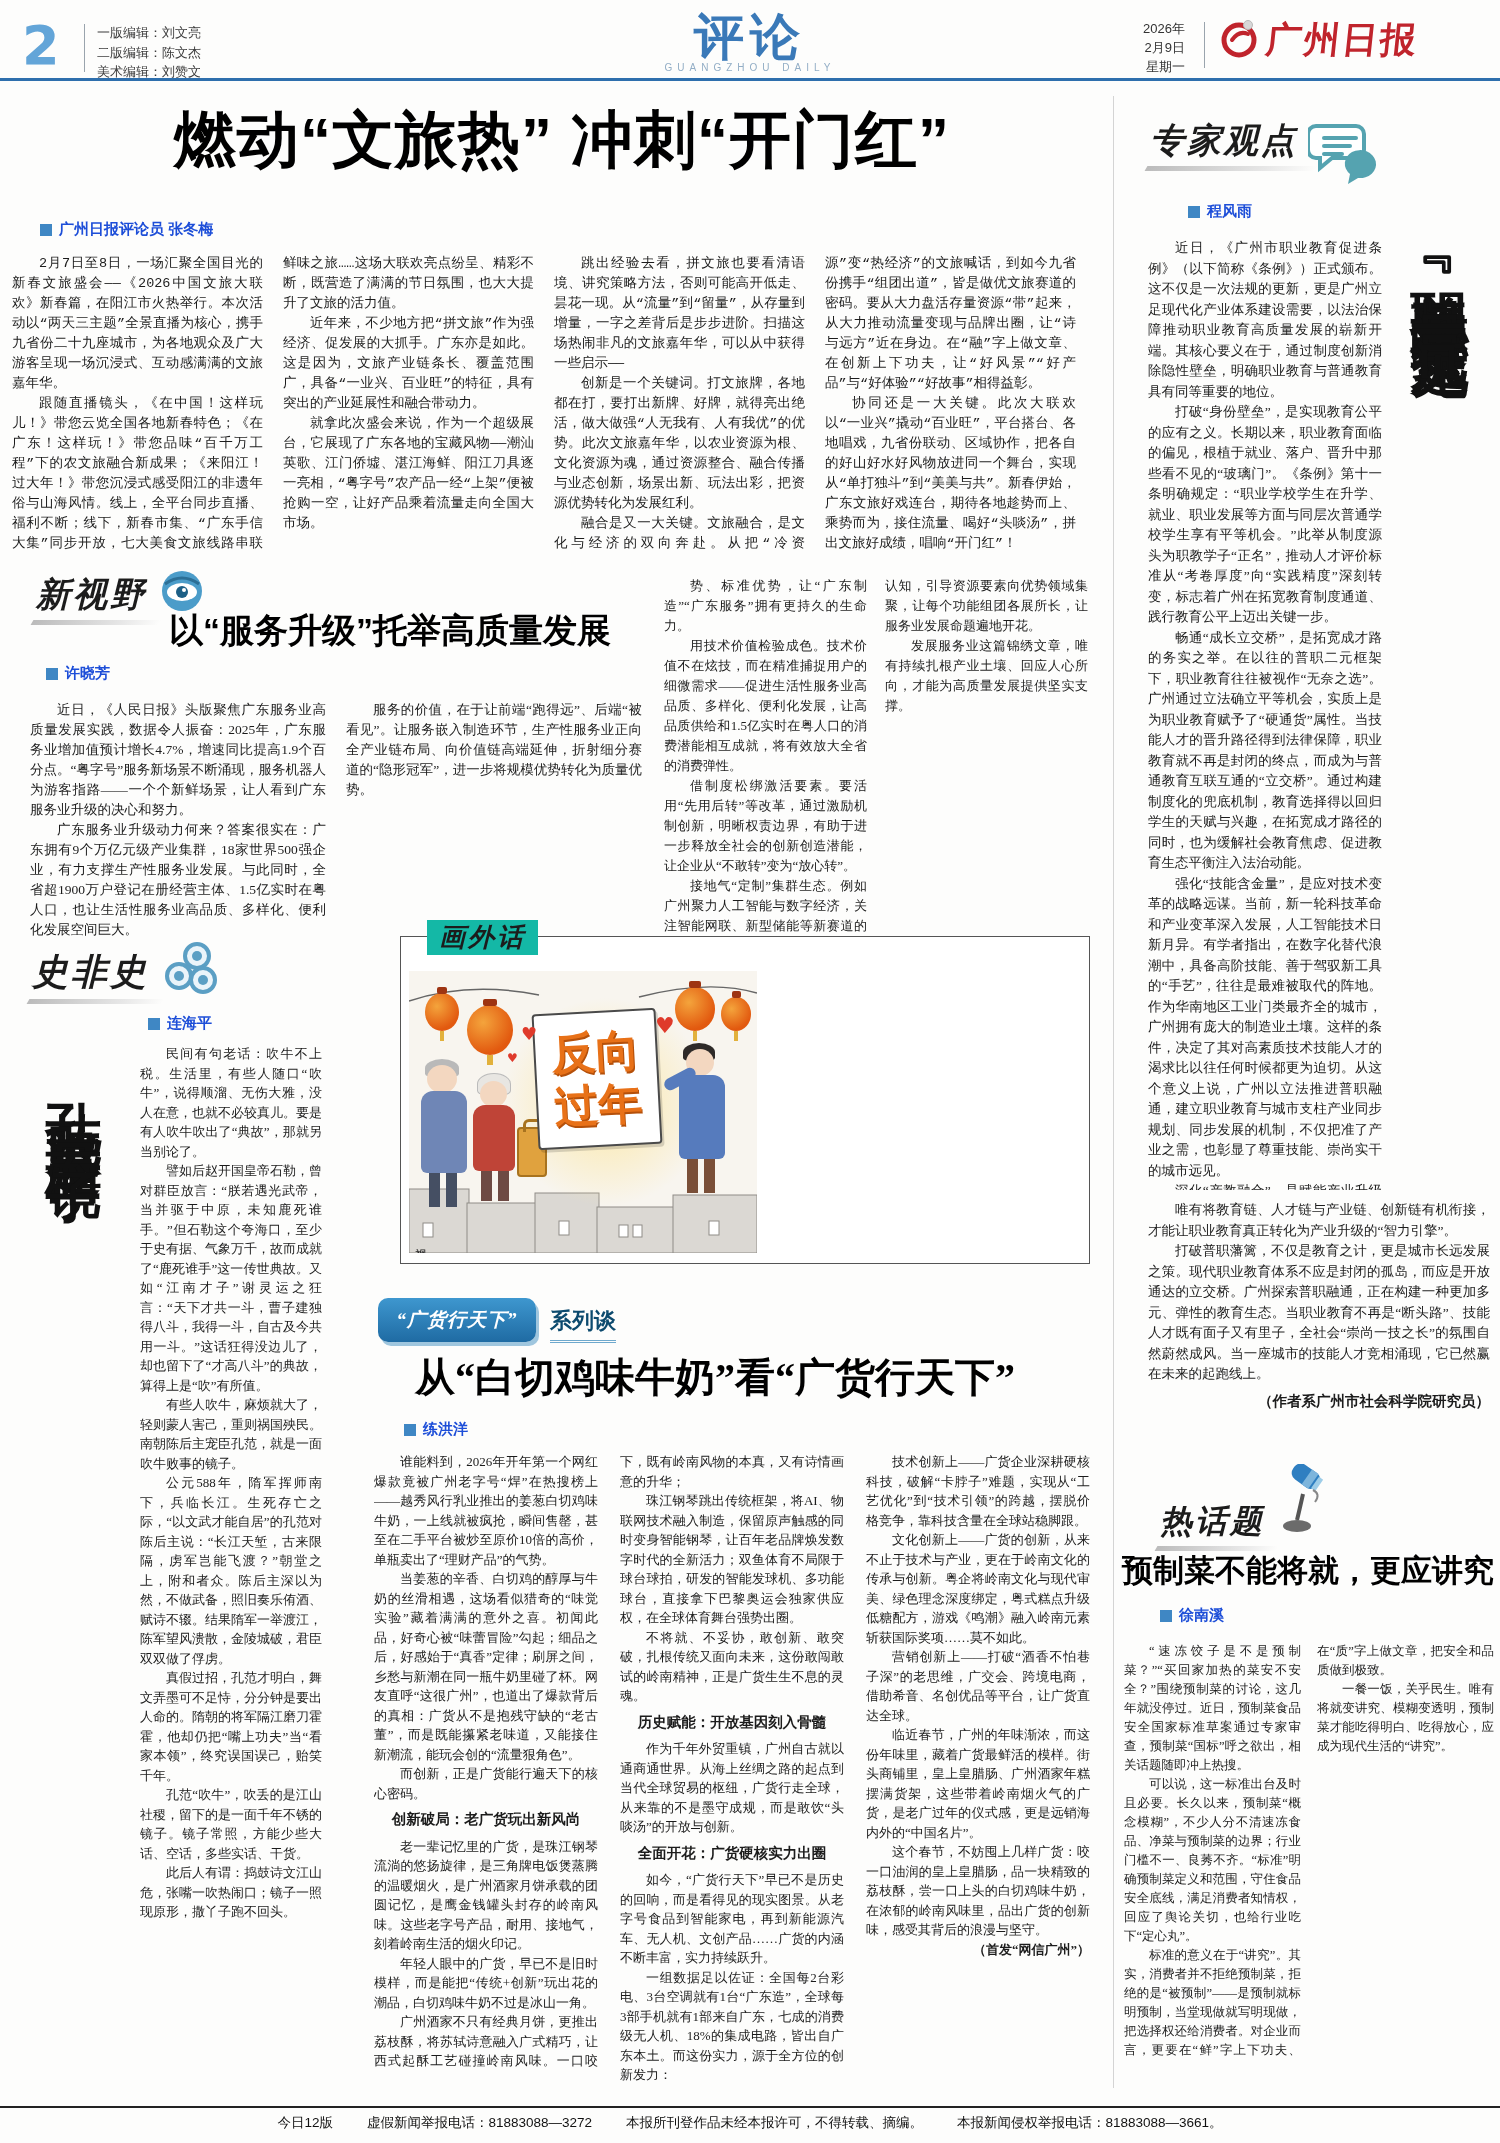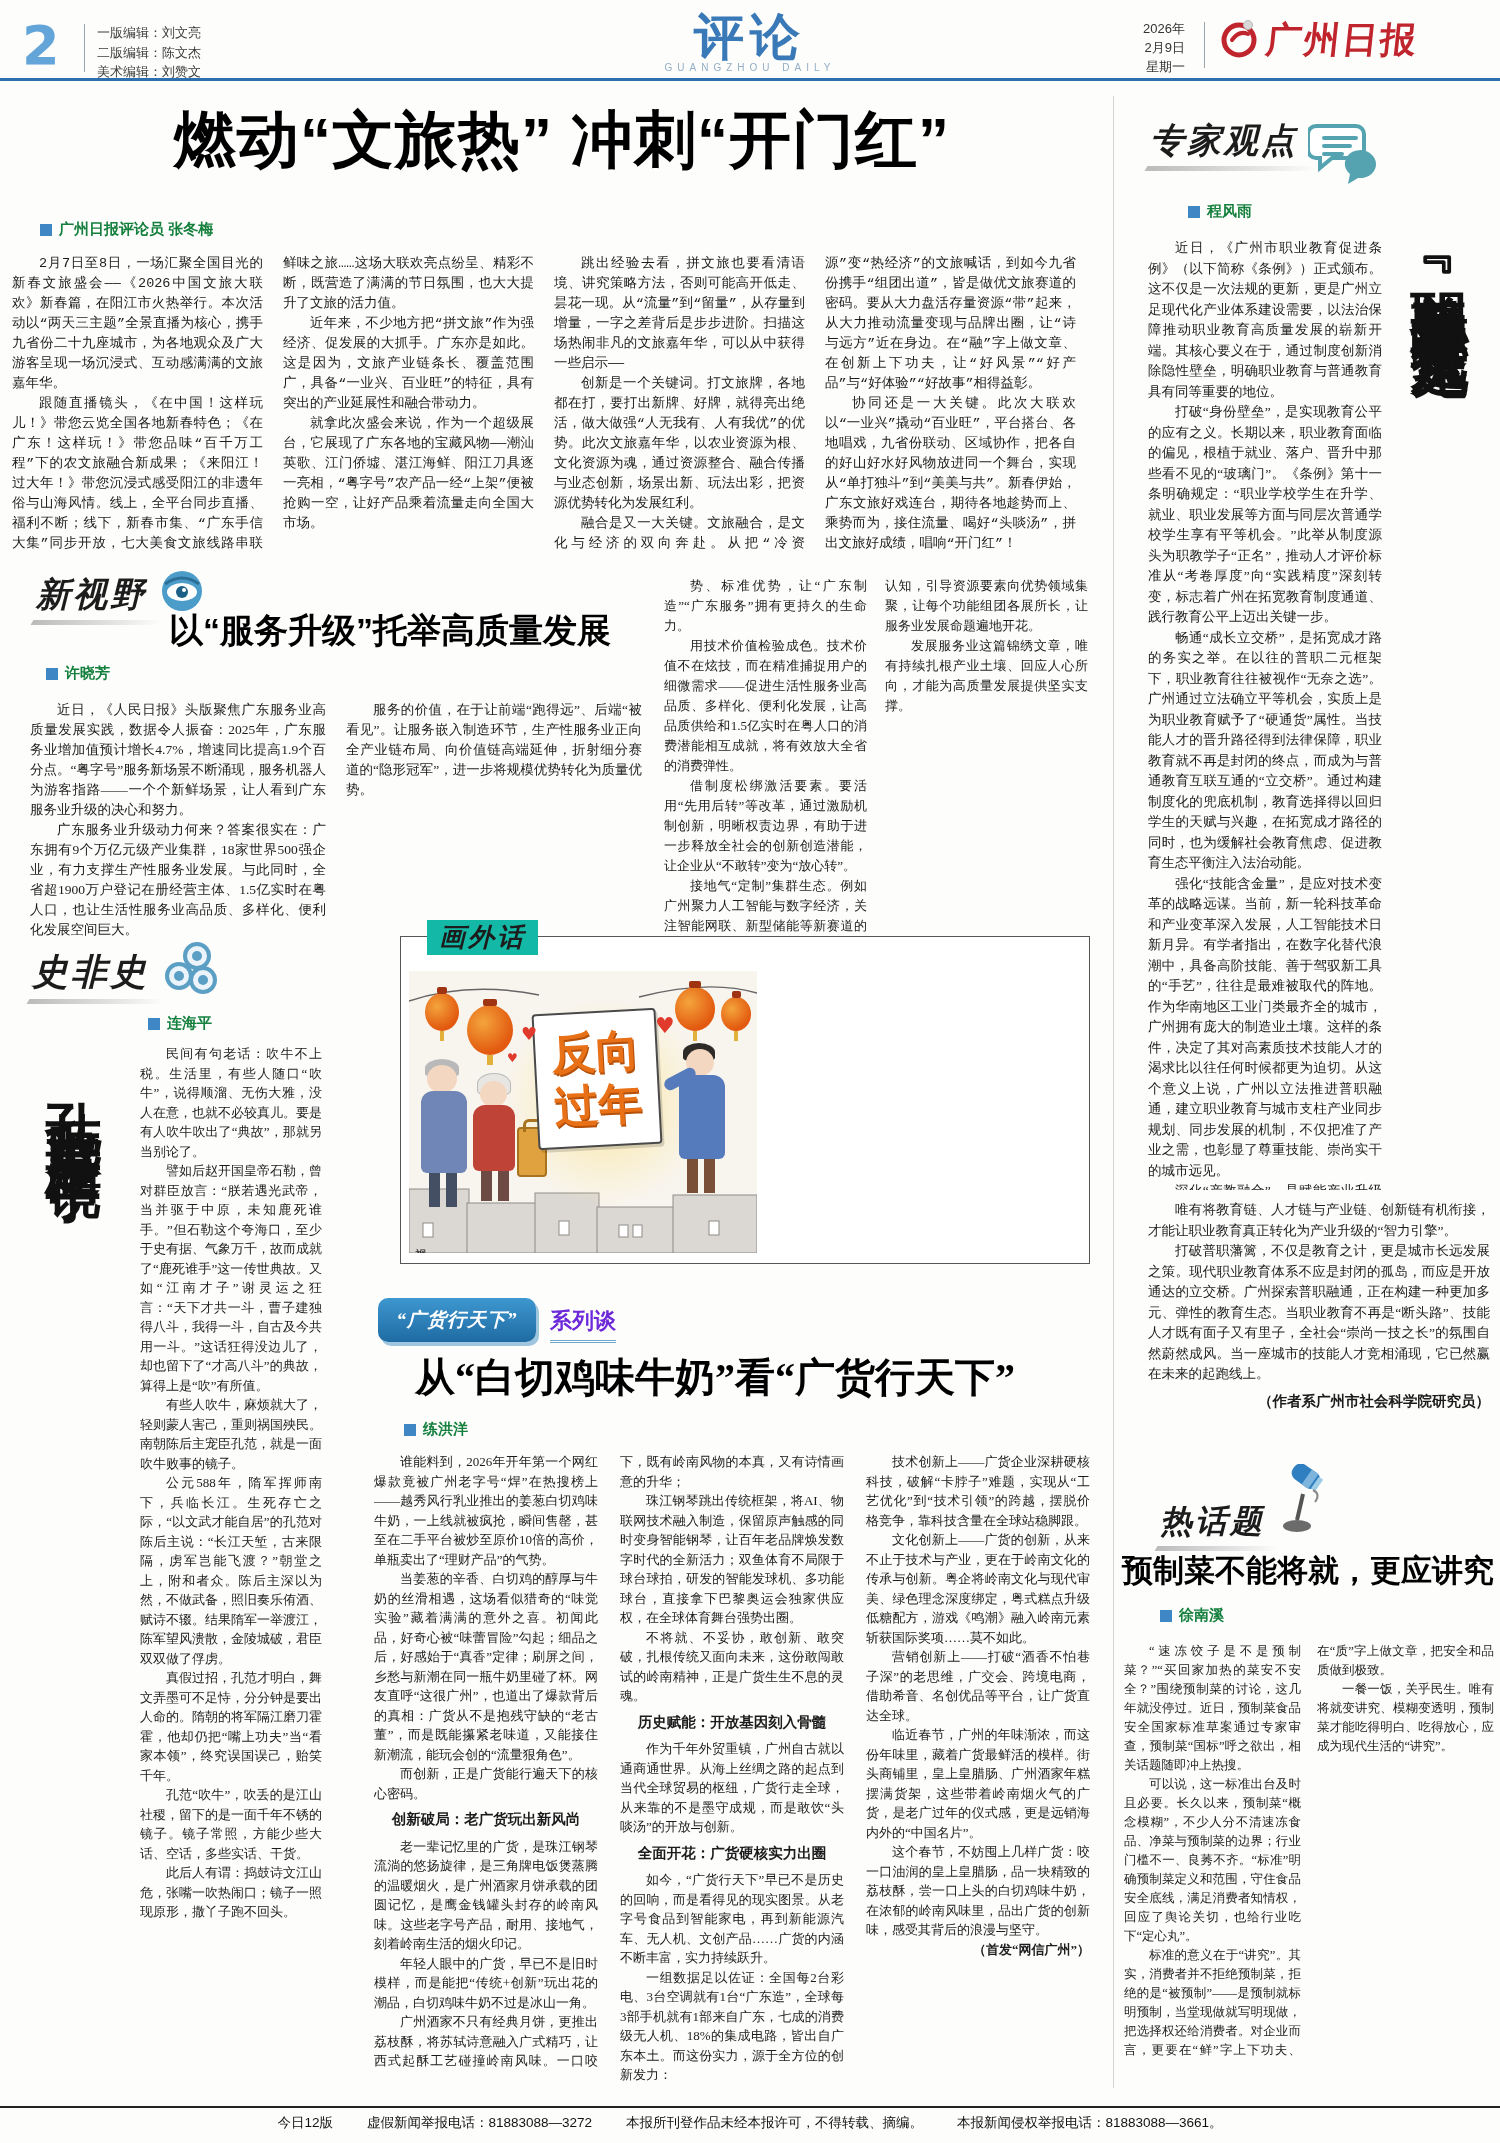--- a/index.html
+++ b/index.html
@@ -16,21 +16,21 @@
   .editors{left:97px;top:23px;font-size:13px;line-height:1.5;color:#3c3c3c;font-family:"Liberation Sans",sans-serif;}
   .masthead{left:0;right:0;top:4px;text-align:center;font-size:50px;font-weight:900;color:#3a79b8;letter-spacing:6px;}
   .masthead-en{left:0;right:0;top:62px;text-align:center;font-size:10px;letter-spacing:5px;color:#93aec6;font-family:"Liberation Sans",sans-serif;}
   .date-block{left:980px;top:20px;width:205px;text-align:right;font-size:13px;line-height:1.45;color:#333;font-family:"Liberation Sans",sans-serif;}
   .paper-logo{left:1218px;top:16px;display:flex;align-items:center;gap:6px;}
   .paper-logo .name{font-size:36px;font-weight:900;color:#c0242c;transform:skewX(-6deg);letter-spacing:2px;}
   .header-rule{left:0;top:78px;width:1500px;height:3px;background:#2e6fad;}
   .v-sep{left:1113px;top:96px;width:1px;height:1992px;background:#d4d4d4;}
 
   
-  .byline{display:flex;align-items:center;gap:7px;font-weight:bold;font-size:15px;font-family:"Liberation Sans",sans-serif;color:#15803d;}
+  .byline{display:flex;align-items:center;gap:7px;font-weight:bold;font-size:15px;font-family:"Liberation Sans",sans-serif;color:#1d4ed8;}
   .byline .sq{width:12px;height:12px;background:#3f87c4;flex:0 0 auto;}
   .colbody{font-size:13.5px;line-height:20px;text-align:justify;overflow:hidden;column-fill:auto;}
   .colbody p{margin:0;text-indent:2em;}
   .colbody h4.sub{margin:7px 0;text-align:center;text-indent:0;font-size:14.5px;font-family:"Liberation Sans",sans-serif;}
   .colbody .sign{text-align:right;text-indent:0;font-weight:bold;}
   .callig{font-weight:900;font-style:italic;letter-spacing:3px;position:relative;}
   .callig .swoosh{position:absolute;left:-4px;bottom:-7px;height:5px;width:115%;
     background:linear-gradient(90deg,#bbb,#e7e7e7 70%,transparent);transform:skewX(-30deg);}
   .vert{writing-mode:vertical-rl;text-orientation:upright;font-weight:900;color:#111;}
 
@@ -79,21 +79,21 @@
     font-size:12px;color:#222;letter-spacing:2px;font-family:"Liberation Sans",sans-serif;}
   .hwh-sidebar{position:absolute;left:464px;top:24px;width:214px;}
   .hwh-sb-title{text-align:center;font-size:20px;font-weight:900;margin-bottom:12px;}
   .hwh-sb-body{font-size:12.5px;line-height:19.5px;text-align:justify;text-indent:2em;}
   .hwh-sb-sign{text-align:right;font-size:13px;font-weight:bold;margin-top:4px;}
 
   
   .gh-badge{left:378px;top:1298px;width:158px;height:44px;background:linear-gradient(180deg,#3e97cf,#1f6ba3);
     border-radius:10px;box-shadow:3px 4px 0 #9fc6de;display:flex;align-items:center;justify-content:center;
     color:#fff;font-size:19px;font-weight:900;font-style:italic;letter-spacing:1px;}
-  .gh-series{left:550px;top:1306px;font-size:22px;font-weight:bold;color:#6d28d9;
+  .gh-series{left:550px;top:1306px;font-size:22px;font-weight:bold;color:#0c4a6e;
     border-bottom:3px double #6fa9cd;padding-bottom:4px;font-family:"Liberation Sans",sans-serif;}
   .gh-headline{left:340px;top:1350px;width:750px;text-align:center;font-size:40px;font-weight:900;color:#000;}
   .gh-byline{left:404px;top:1420px;}
   .gh-body{left:374px;top:1452px;width:716px;height:636px;column-count:3;column-gap:22px;font-size:13px;line-height:19.5px;}
 
   
   .ev-header{left:1150px;top:118px;font-size:34px;display:flex;align-items:flex-start;gap:10px;}
   .ev-byline{left:1188px;top:202px;}
   .ev-col{left:1148px;top:238px;width:234px;height:952px;line-height:20.5px;}
   .ev-vhead{left:1400px;top:238px;font-size:58px;letter-spacing:5px;height:952px;}

